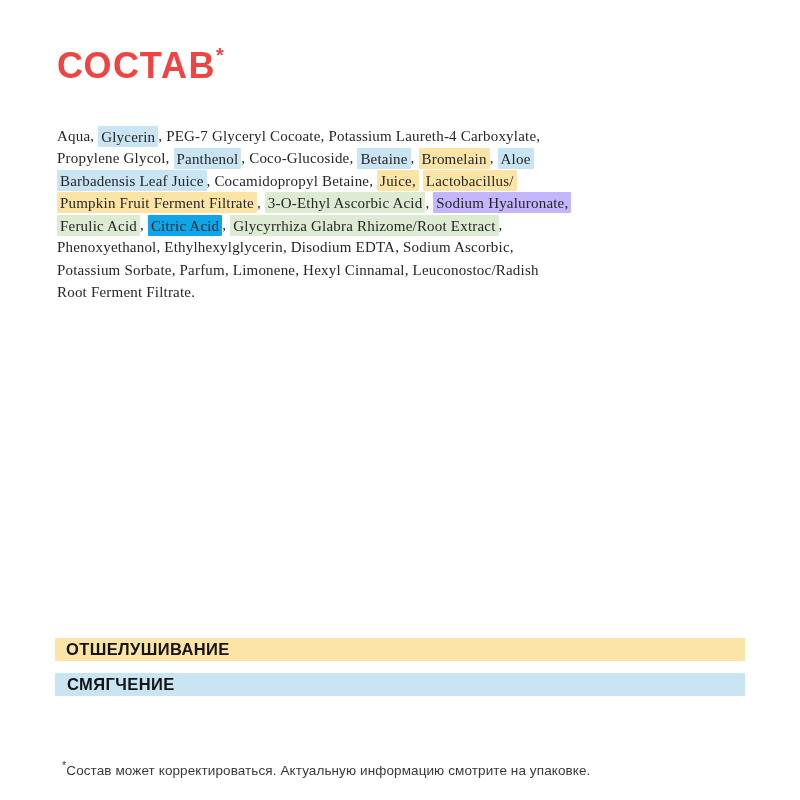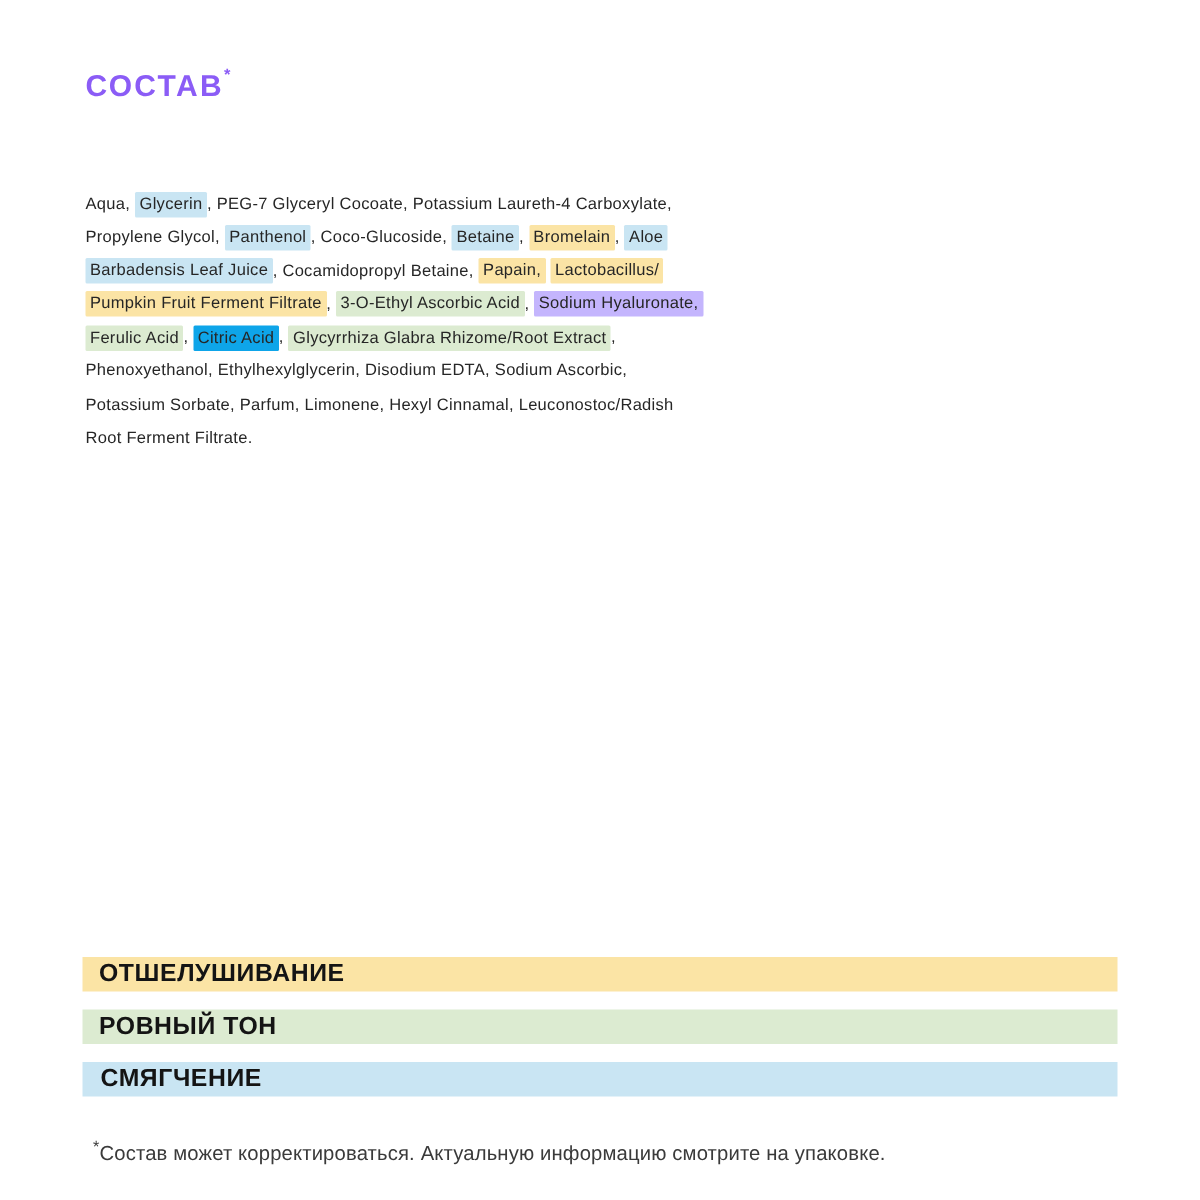--- a/index.html
+++ b/index.html
@@ -9,41 +9,42 @@
     height:800px;
     background:#ffffff;
     font-family:"Liberation Sans", sans-serif;
     overflow:hidden;
   }
   .title{
     position:absolute;
     left:57px;
     top:48px;
     margin:0;
-    font-size:20px;
+    font-size:36px;
     font-weight:700;
     letter-spacing:1.5px;
-    color:#8b5cf6;
+    color:#ef4444;
     line-height:1;
   }
   .title sup{
     font-size:0.55em;
     position:relative;
     top:-3px;
     letter-spacing:0;
   }
   .ingredients{
     position:absolute;
     left:57px;
     top:125px;
     width:690px;
-    font-size:11px;
+    font-size:15px;
     line-height:22.3px;
     letter-spacing:0.2px;
     color:#262626;
+    font-family:Liberation Serif, serif;
   }
   .ing-line{
     white-space:pre;
   }
   .hl{
     padding:2.5px 3px;
     border-radius:1px;
   }
   .legend{
     position:absolute;
@@ -80,35 +81,32 @@
 </head>
 <body>
 
 <div class="page">
 
   <h1 class="title"><span>СОСТАВ</span><sup>*</sup></h1>
 
   <div class="ingredients" style="color: rgb(38, 38, 38);">
       <div class="ing-line"><span>Aqua, </span><span class="hl" style="background-color: rgb(201, 229, 243);">Glycerin</span><span>, PEG-7 Glyceryl Cocoate, Potassium Laureth-4 Carboxylate,</span></div>
       <div class="ing-line"><span>Propylene Glycol, </span><span class="hl" style="background-color: rgb(201, 229, 243);">Panthenol</span><span>, Coco-Glucoside, </span><span class="hl" style="background-color: rgb(201, 229, 243);">Betaine</span><span>, </span><span class="hl" style="background-color: rgb(251, 228, 165);">Bromelain</span><span>, </span><span class="hl" style="background-color: rgb(201, 229, 243);">Aloe</span></div>
-      <div class="ing-line"><span class="hl" style="background-color: rgb(201, 229, 243);">Barbadensis Leaf Juice</span><span>, Cocamidopropyl Betaine, </span><span class="hl" style="background-color: rgb(251, 228, 165);">Papain,</span><span> </span><span class="hl" style="background-color: rgb(251, 228, 165);">Lactobacillus/</span></div>
+      <div class="ing-line"><span class="hl" style="background-color: rgb(201, 229, 243);">Barbadensis Leaf Juice</span><span>, Cocamidopropyl Betaine, </span><span class="hl" style="background-color: rgb(251, 228, 165);">Juice,</span><span> </span><span class="hl" style="background-color: rgb(251, 228, 165);">Lactobacillus/</span></div>
       <div class="ing-line"><span class="hl" style="background-color: rgb(251, 228, 165);">Pumpkin Fruit Ferment Filtrate</span><span>, </span><span class="hl" style="background-color: rgb(220, 235, 209);">3-O-Ethyl Ascorbic Acid</span><span>, </span><span class="hl" style="background-color: #c4b5fd;">Sodium Hyaluronate,</span></div>
       <div class="ing-line"><span class="hl" style="background-color: rgb(220, 235, 209);">Ferulic Acid</span><span>, </span><span class="hl" style="background-color: #0ea5e9;">Citric Acid</span><span>, </span><span class="hl" style="background-color: rgb(220, 235, 209);">Glycyrrhiza Glabra Rhizome/Root Extract</span><span>,</span></div>
       <div class="ing-line"><span>Phenoxyethanol, Ethylhexylglycerin, Disodium EDTA, Sodium Ascorbic,</span></div>
       <div class="ing-line"><span>Potassium Sorbate, Parfum, Limonene, Hexyl Cinnamal, Leuconostoc/Radish</span></div>
       <div class="ing-line"><span>Root Ferment Filtrate.</span></div>
     </div>
 
   <div class="legend">
       <div class="legend-bar" style="background-color: rgb(251, 228, 165);">
         <span>ОТШЕЛУШИВАНИЕ</span>
       </div>
-      <div class="legend-bar" style="background-color: rgb(220, 235, 209);">
-        <span>РОВНЫЙ ТОН</span>
-      </div>
       <div class="legend-bar" style="background-color: rgb(201, 229, 243); padding-left: 12px;">
         <span>СМЯГЧЕНИЕ</span>
       </div>
     </div>
 
   <p class="footnote"><sup>*</sup><span>Состав может корректироваться. Актуальную информацию смотрите на упаковке.</span></p>
 
 </div>
 
 </body></html>

